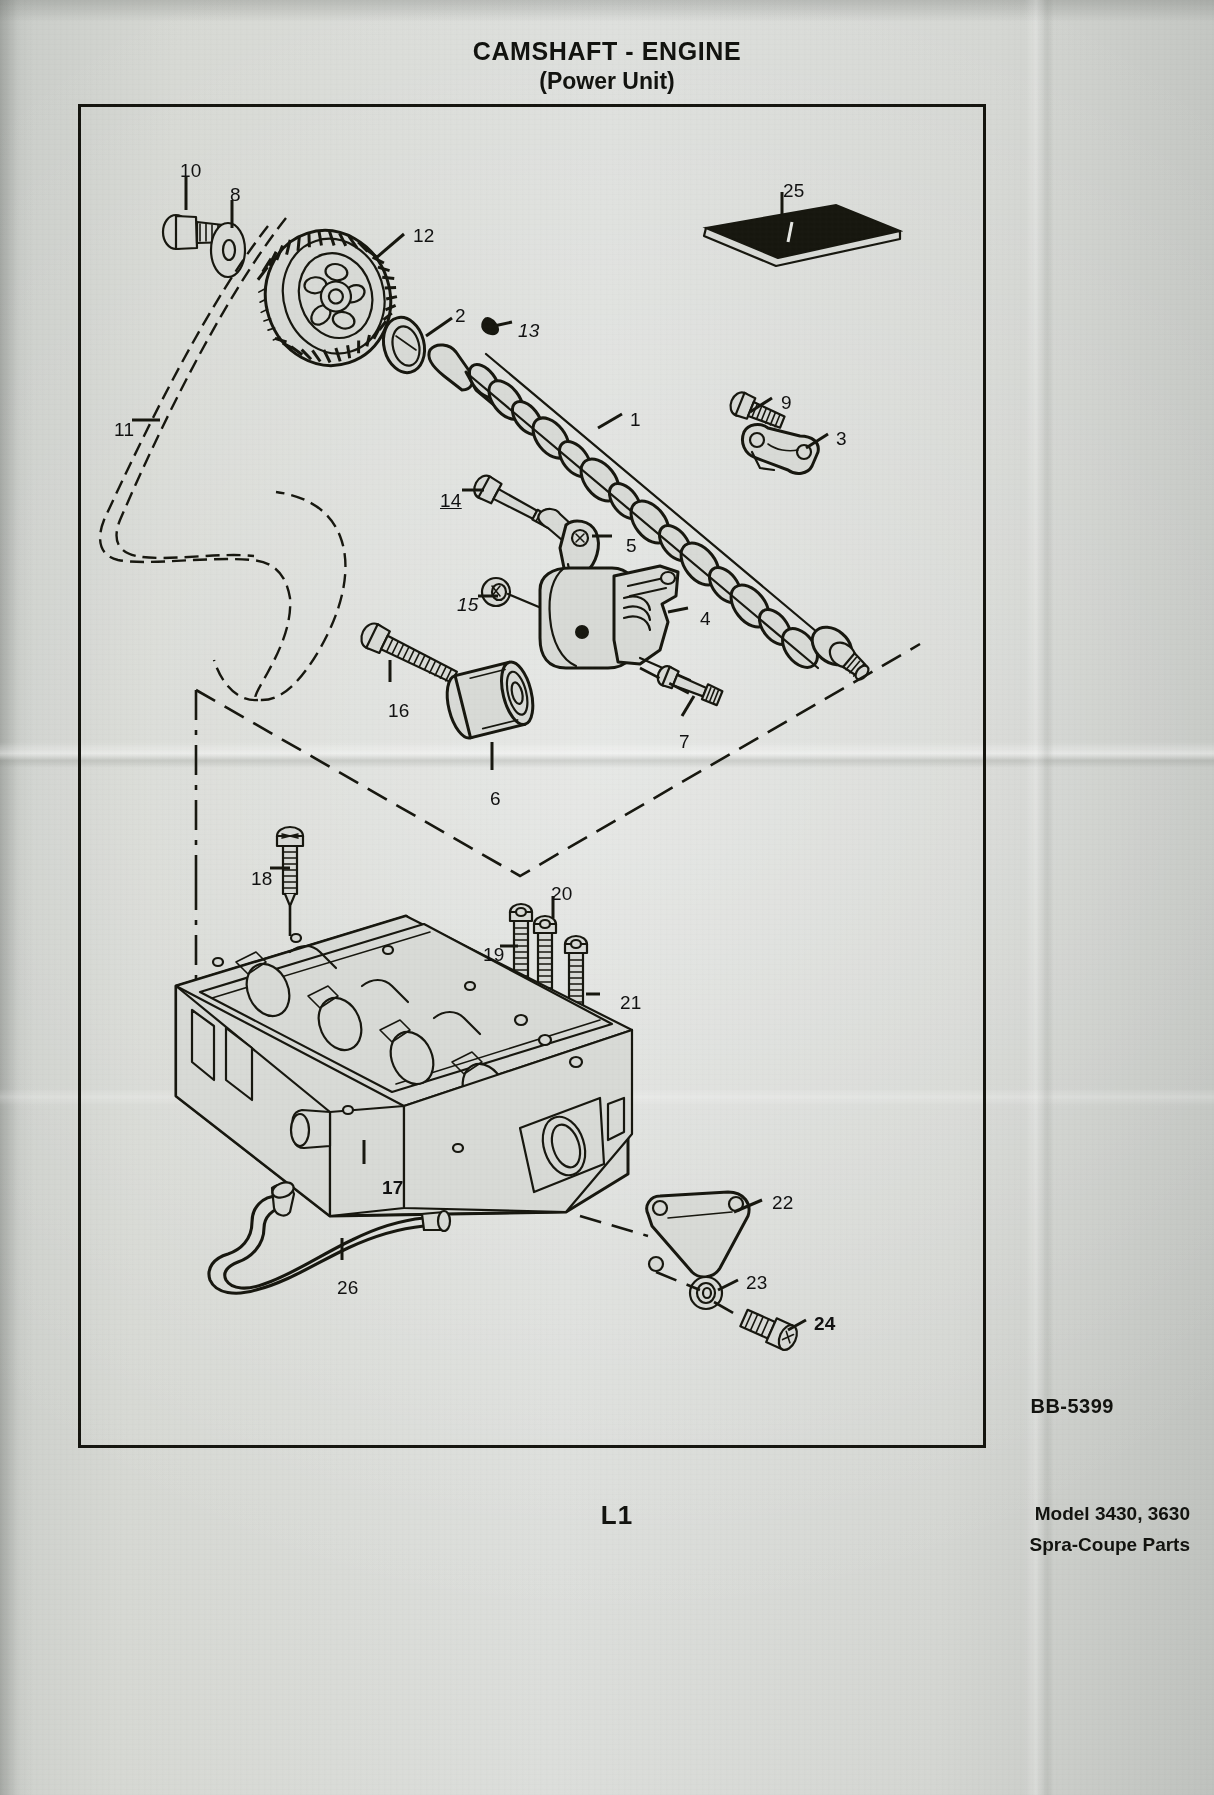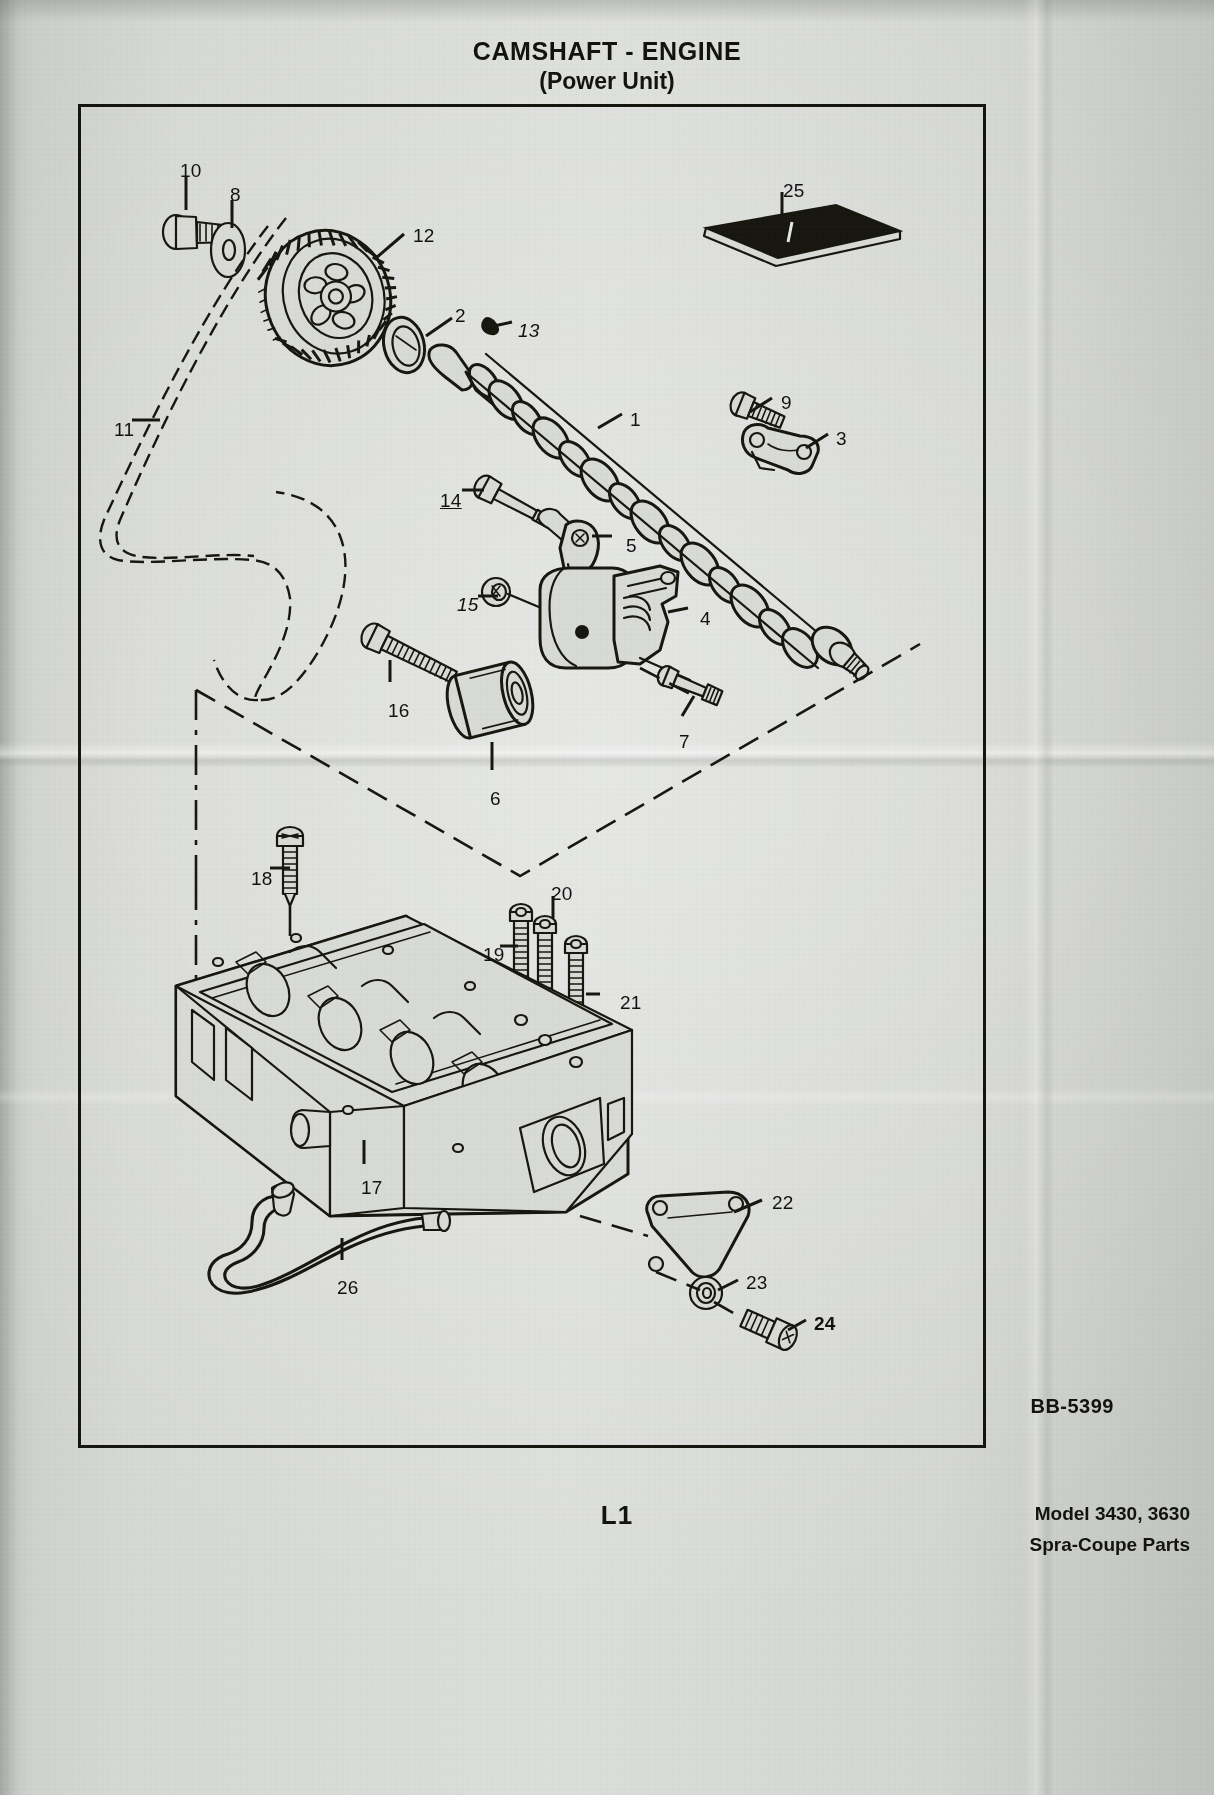--- a/index.html
+++ b/index.html
@@ -563,21 +563,21 @@
       <div class="callout" style="left: 679px; top: 731px;">7</div>
       <div class="callout" style="left: 230px; top: 184px;">8</div>
       <div class="callout" style="left: 781px; top: 392px;">9</div>
       <div class="callout" style="left: 180px; top: 160px;">10</div>
       <div class="callout" style="left: 114px; top: 419px;">11</div>
       <div class="callout" style="left: 413px; top: 225px;">12</div>
       <div class="callout" style="left: 518px; top: 320px; font-style: italic;">13</div>
       <div class="callout" style="left: 440px; top: 490px; text-decoration: underline;">14</div>
       <div class="callout" style="left: 457px; top: 594px; font-style: italic;">15</div>
       <div class="callout" style="left: 388px; top: 700px;">16</div>
-      <div class="callout" style="left: 361px; top: 1177px;">17</div>
+      <div class="callout" style="left: 382px; top: 1177px; font-weight: bold;">17</div>
       <div class="callout" style="left: 251px; top: 868px;">18</div>
       <div class="callout" style="left: 483px; top: 944px;">19</div>
       <div class="callout" style="left: 551px; top: 883px;">20</div>
       <div class="callout" style="left: 620px; top: 992px;">21</div>
       <div class="callout" style="left: 772px; top: 1192px;">22</div>
       <div class="callout" style="left: 746px; top: 1272px;">23</div>
       <div class="callout" style="left: 814px; top: 1313px; font-weight: bold;">24</div>
       <div class="callout" style="left: 783px; top: 180px;">25</div>
       <div class="callout" style="left: 337px; top: 1277px; text-align: center;">26</div>
     </div>

